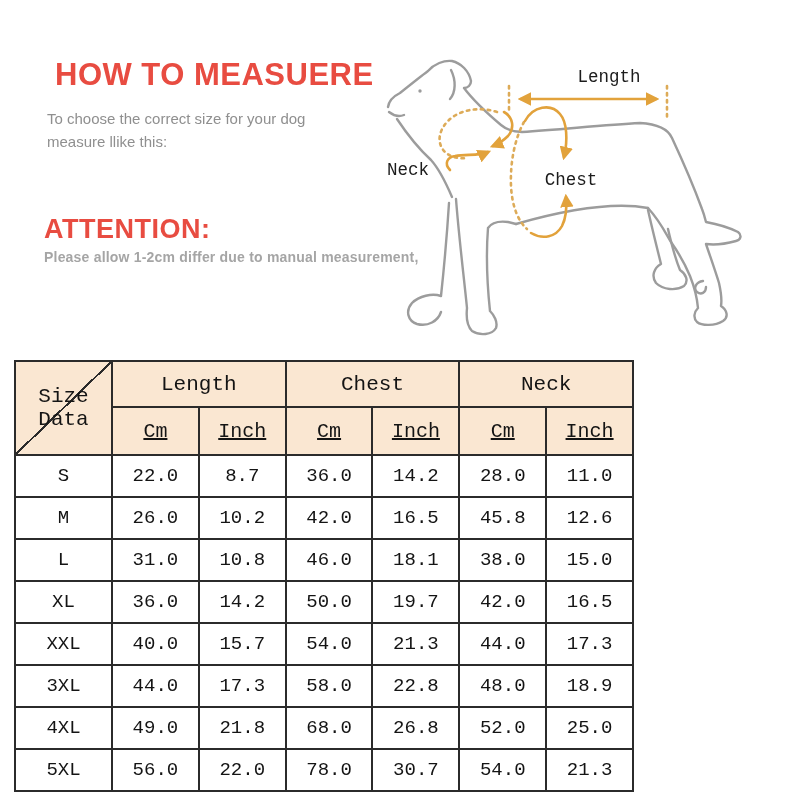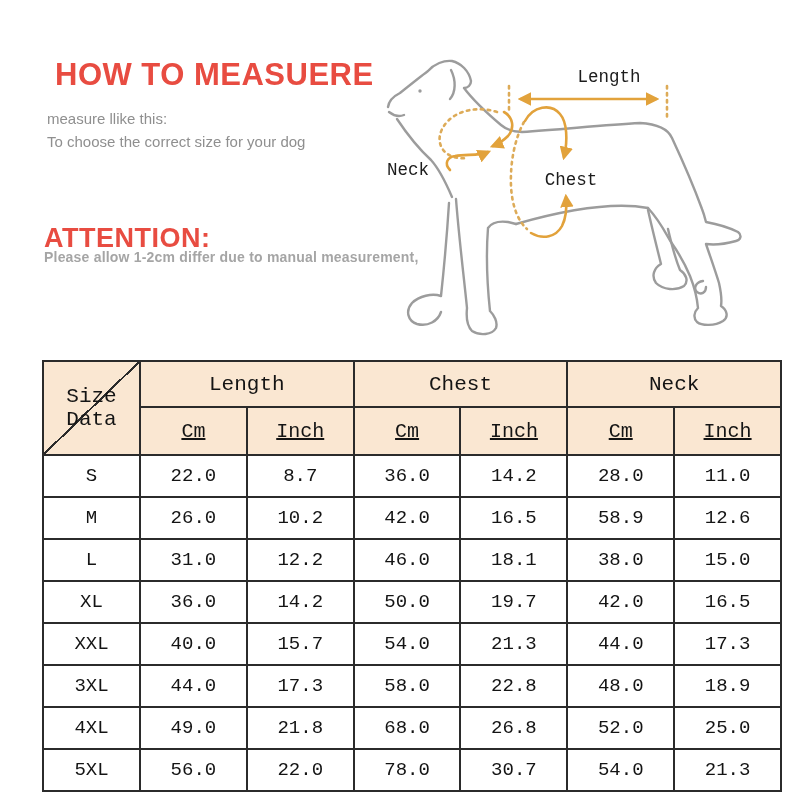--- a/index.html
+++ b/index.html
@@ -9,59 +9,59 @@
   }
   html,body{margin:0;padding:0;}
   body{width:800px;height:800px;background:#ffffff;overflow:hidden;position:relative;
        font-family:"Liberation Sans",sans-serif;}
   .abs{position:absolute;}
 
   
   .hero-title{left:55px;top:57px;font-size:31px;font-weight:bold;color:var(--accent-red);
               letter-spacing:0.5px;text-align:center;}
   .hero-sub{left:47px;top:108px;font-size:15px;color:var(--subtitle-gray);line-height:1.5;}
-  .attn-title{left:44px;top:223px;font-size:27px;font-weight:bold;color:var(--accent-red);
+  .attn-title{left:44px;top:214px;font-size:27px;font-weight:bold;color:var(--accent-red);
               letter-spacing:0.5px;}
   .attn-body{left:44px;top:247px;font-size:14px;font-weight:bold;color:var(--attention-gray);
              line-height:1.45;letter-spacing:0.2px;}
 
   
   .diagram{left:373px;top:40px;width:427px;height:312px;}
   .dog-stroke{fill:none;stroke:var(--dog-outline);stroke-width:2.4;
               stroke-linecap:round;stroke-linejoin:round;}
   .ann{fill:none;stroke:var(--annotation-orange);stroke-width:2.6;stroke-linecap:round;}
   .ann-dotted{fill:none;stroke:var(--annotation-dotted);stroke-width:2.6;
               stroke-dasharray:2.5 4.5;stroke-linecap:round;}
   .ah{fill:var(--annotation-orange);}
   .diag-label{font-family:"Liberation Mono","DejaVu Sans Mono",monospace;font-size:17.5px;
               fill:var(--label-color);}
 
   
-  .size-table{left:14px;top:360px;width:740px;border-collapse:collapse;table-layout:fixed;
-              font-family:"Liberation Mono","DejaVu Sans Mono",monospace;color:var(--table-text);margin-left:28px;}
+  .size-table{left:14px;top:360px;width:620px;border-collapse:collapse;table-layout:fixed;
+              font-family:"Liberation Mono","DejaVu Sans Mono",monospace;color:var(--table-text);}
   .size-table th,.size-table td{border:2px solid var(--table-border);text-align:center;
               vertical-align:middle;padding:0;font-weight:normal;}
   .size-table thead th{background:var(--table-header-bg);}
   .size-table thead tr.group-row th{height:44px;font-size:21px;}
   .size-table thead tr.unit-row th{height:46px;font-size:20px;text-decoration:underline;}
   .size-table tbody td{height:40px;font-size:19px;background:#ffffff;}
   th.corner{position:relative;background:
       linear-gradient(to bottom right, rgba(0,0,0,0) calc(50% - 1px),
         var(--table-border) calc(50% - 1px), var(--table-border) calc(50% + 1px),
         rgba(0,0,0,0) calc(50% + 1px)), var(--table-header-bg) !important;
       font-size:17px;}
   th.corner span{display:inline-block;}
 </style>
 </head>
 <body>
 
 <div class="abs hero-title">HOW TO MEASUERE</div>
 <div class="abs hero-sub">
+  <div>To choose the correct size for your dog</div>
   <div>measure llike this:</div>
-  <div>To choose the correct size for your dog</div>
 </div>
 <div class="abs attn-title">ATTENTION:</div>
 <div class="abs attn-body">
   <div>Please allow 1-2cm differ due to manual measurement,</div>
 </div>
 
 <svg class="abs diagram" viewBox="373 40 427 312" xmlns="http://www.w3.org/2000/svg">
   <defs>
     <marker id="ah" viewBox="0 0 10 10" refX="7.5" refY="5" markerWidth="5.2" markerHeight="5.2" orient="auto-start-reverse">
         <path class="ah" d="M0 0 L10 5 L0 10 z"></path>
@@ -175,27 +175,27 @@
     <td>14.2</td>
     <td>28.0</td>
     <td>11.0</td>
   </tr>
       <tr>
     <td>M</td>
     <td>26.0</td>
     <td>10.2</td>
     <td>42.0</td>
     <td>16.5</td>
-    <td>58.9</td>
+    <td>45.8</td>
     <td>12.6</td>
   </tr>
       <tr>
     <td>L</td>
     <td>31.0</td>
-    <td>12.2</td>
+    <td>10.8</td>
     <td>46.0</td>
     <td>18.1</td>
     <td>38.0</td>
     <td>15.0</td>
   </tr>
       <tr>
     <td>XL</td>
     <td>36.0</td>
     <td>14.2</td>
     <td>50.0</td>

